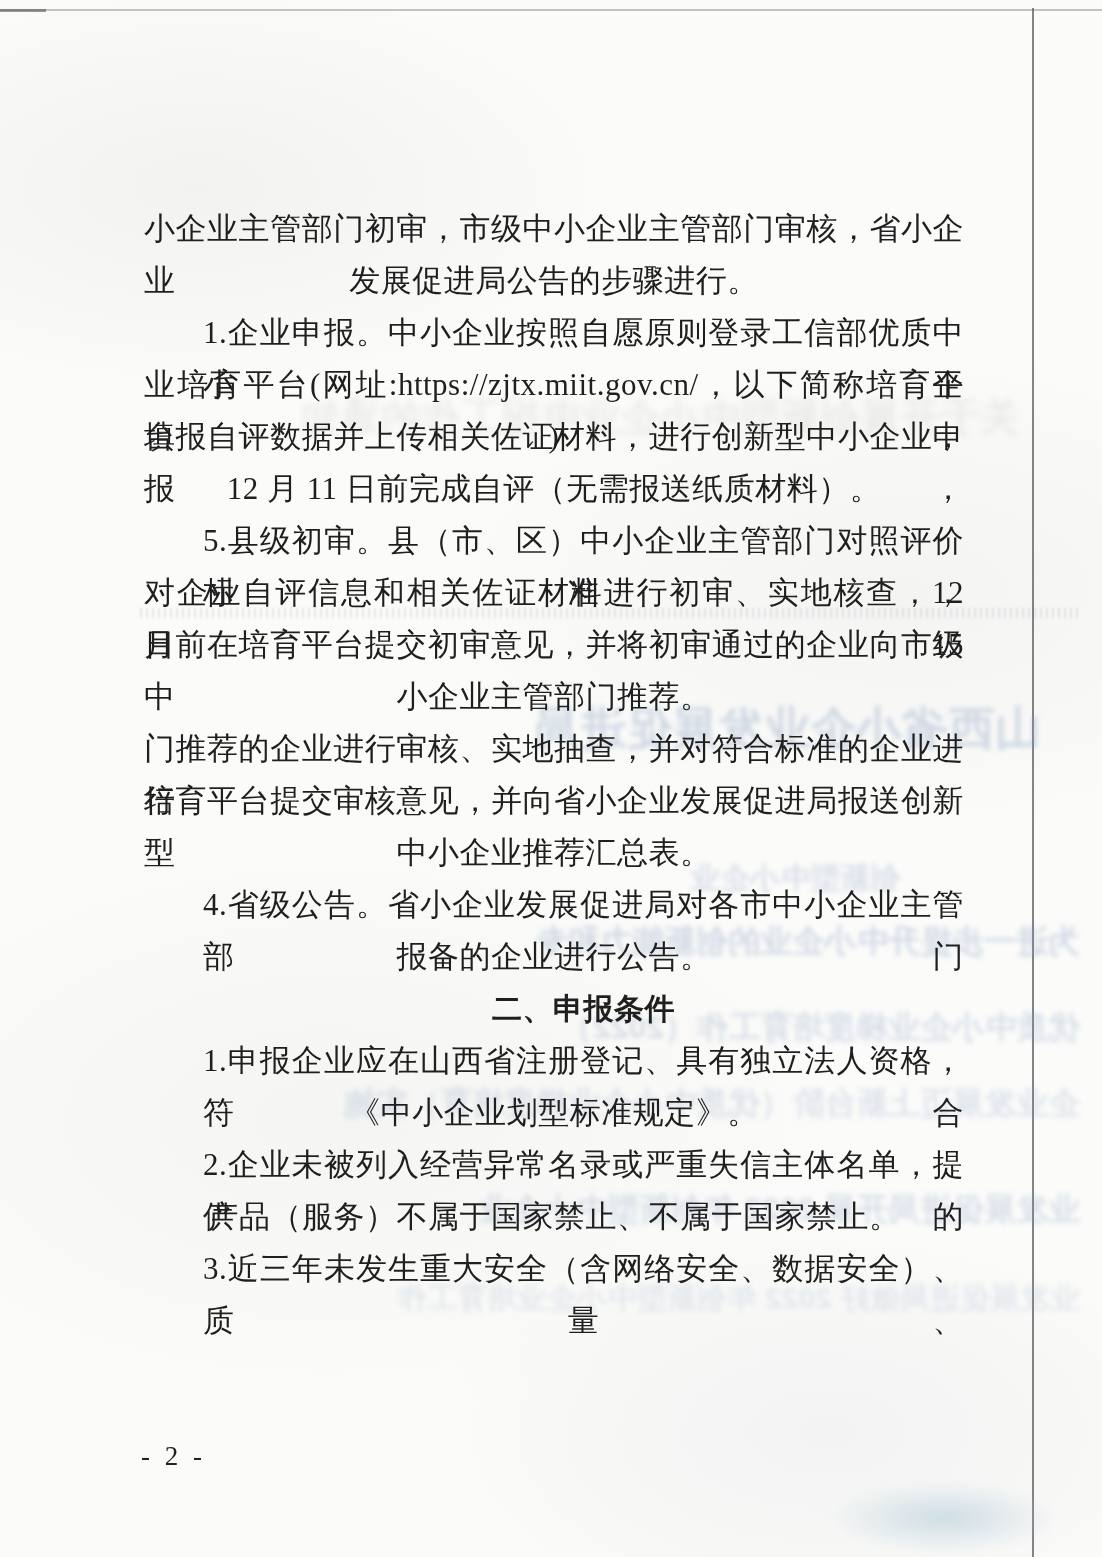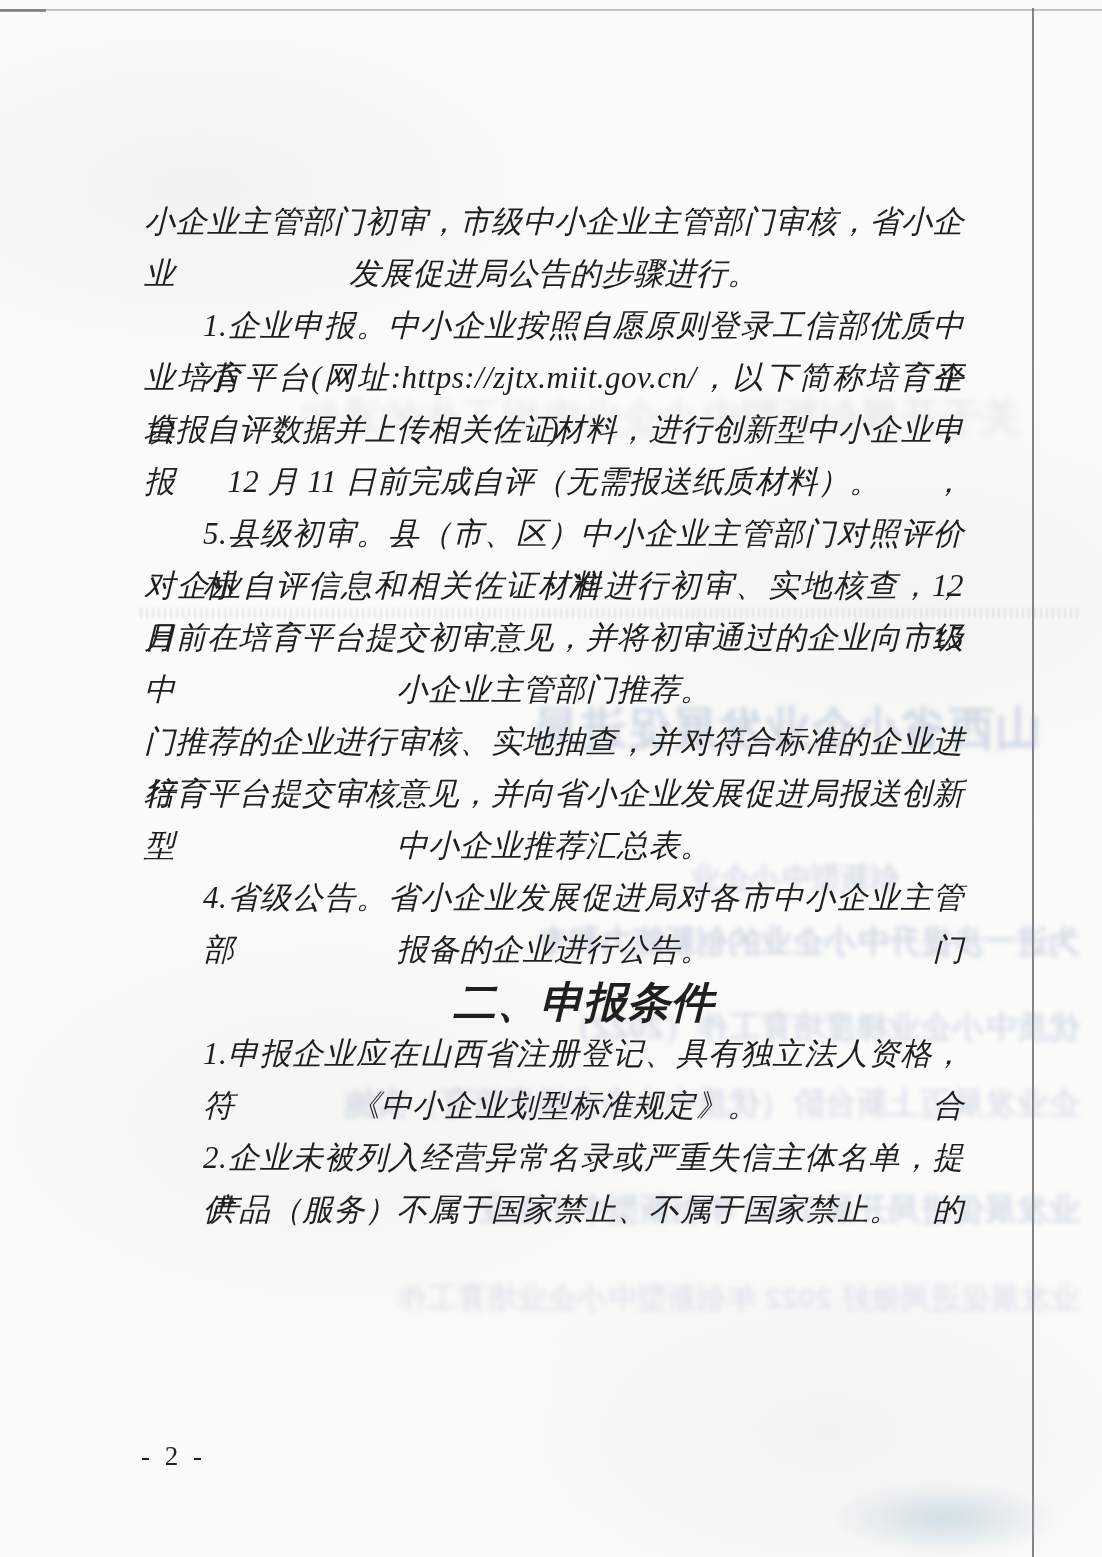--- a/index.html
+++ b/index.html
@@ -44,32 +44,31 @@
     position:absolute;left:140px;top:608px;width:940px;height:10px;
     background:repeating-linear-gradient(90deg, rgba(95,105,125,.38) 0 2px, transparent 2px 6px);
     filter:blur(1px);opacity:.40;
   }
   .smudge{
     position:absolute;left:830px;top:1482px;width:230px;height:72px;
     background:radial-gradient(closest-side, rgba(175,199,215,.55), rgba(175,199,215,0));
     filter:blur(5px);
   }
   .text-block{
-    position:absolute;left:144px;top:196px;width:820px;
+    position:absolute;left:144px;top:203px;width:820px;
     font-size:31px;line-height:52px;color:#1f1f1f;
     letter-spacing:.5px;
-    font-style:italic;
   }
   .line{height:52px;}
   .line.justify{text-align:justify;text-align-last:justify;}
   .line.left{text-align:center;}
   .line.indent{padding-left:59px;}
   .line.head{
     font-family:"Liberation Sans","DejaVu Sans",sans-serif;
-    font-weight:700;font-size:43px;
+    font-weight:700;font-size:30px;
   }
   .page-number{
     position:absolute;left:141px;top:1441px;
     font-size:27px;color:#222;letter-spacing:4px;white-space:nowrap;
   }
 </style>
 </head>
 <body>
 
 <div class="paper">
@@ -103,17 +102,18 @@
       <div class="line justify">门推荐的企业进行审核、实地抽查，并对符合标准的企业进行</div>
       <div class="line justify">培育平台提交审核意见，并向省小企业发展促进局报送创新型</div>
       <div class="line left">中小企业推荐汇总表。</div>
       <div class="line justify indent">4.省级公告。省小企业发展促进局对各市中小企业主管部门</div>
       <div class="line left">报备的企业进行公告。</div>
       <div class="line left indent head">二、申报条件</div>
       <div class="line justify indent">1.申报企业应在山西省注册登记、具有独立法人资格，符合</div>
       <div class="line left">《中小企业划型标准规定》。</div>
       <div class="line justify indent">2.企业未被列入经营异常名录或严重失信主体名单，提供的</div>
       <div class="line left">产品（服务）不属于国家禁止、不属于国家禁止。</div>
+      <div class="line justify indent">3.近三年未发生重大安全（含网络安全、数据安全）、质量、</div>
     </div>
 
   <div class="page-number">- 2 -</div>
   <div class="smudge"></div>
 </div>
 
 </body></html>

